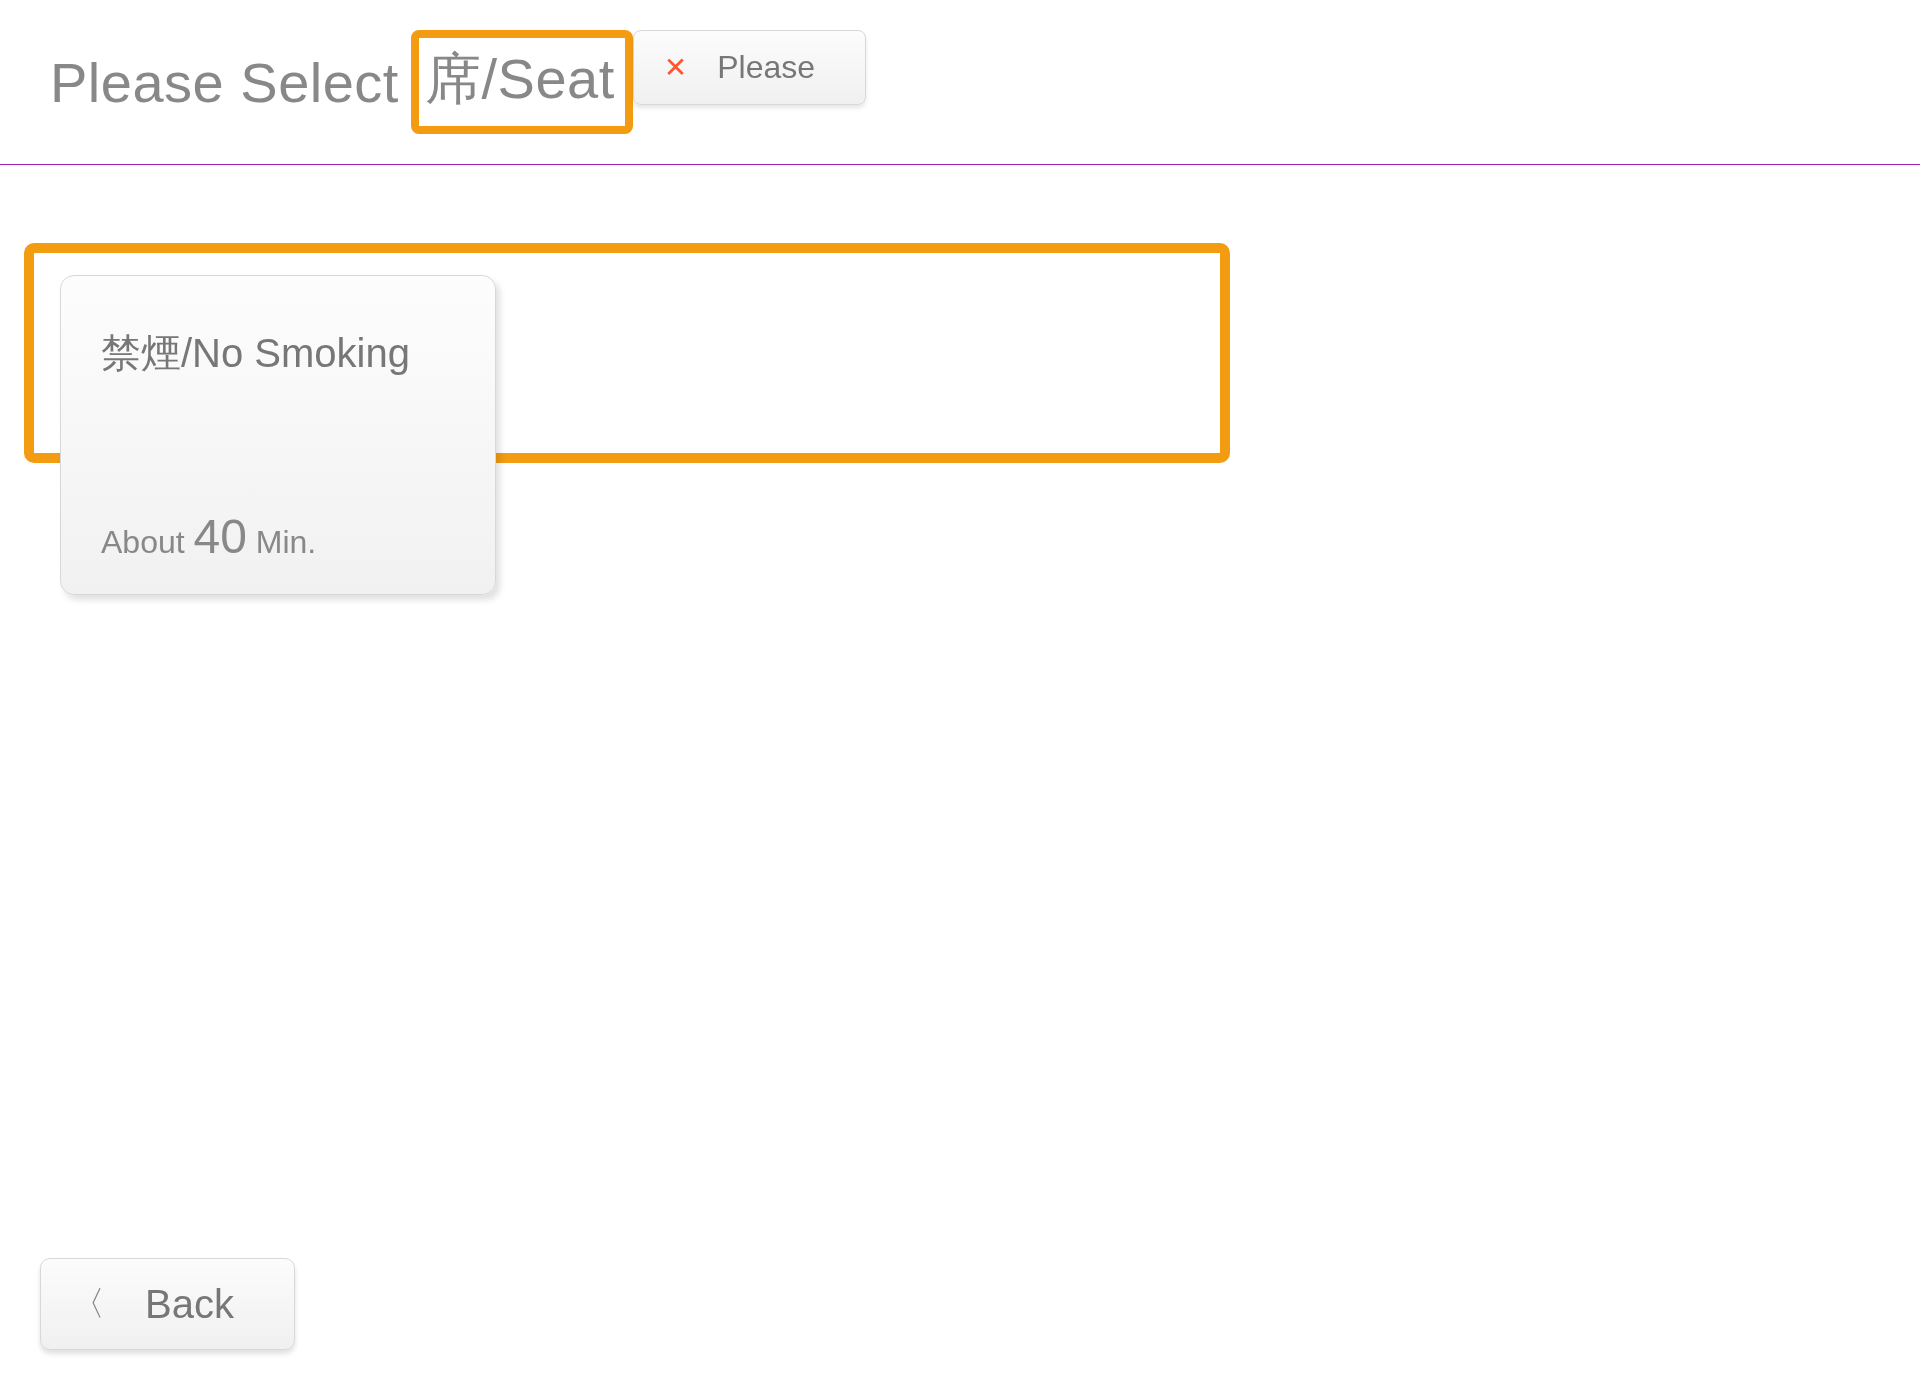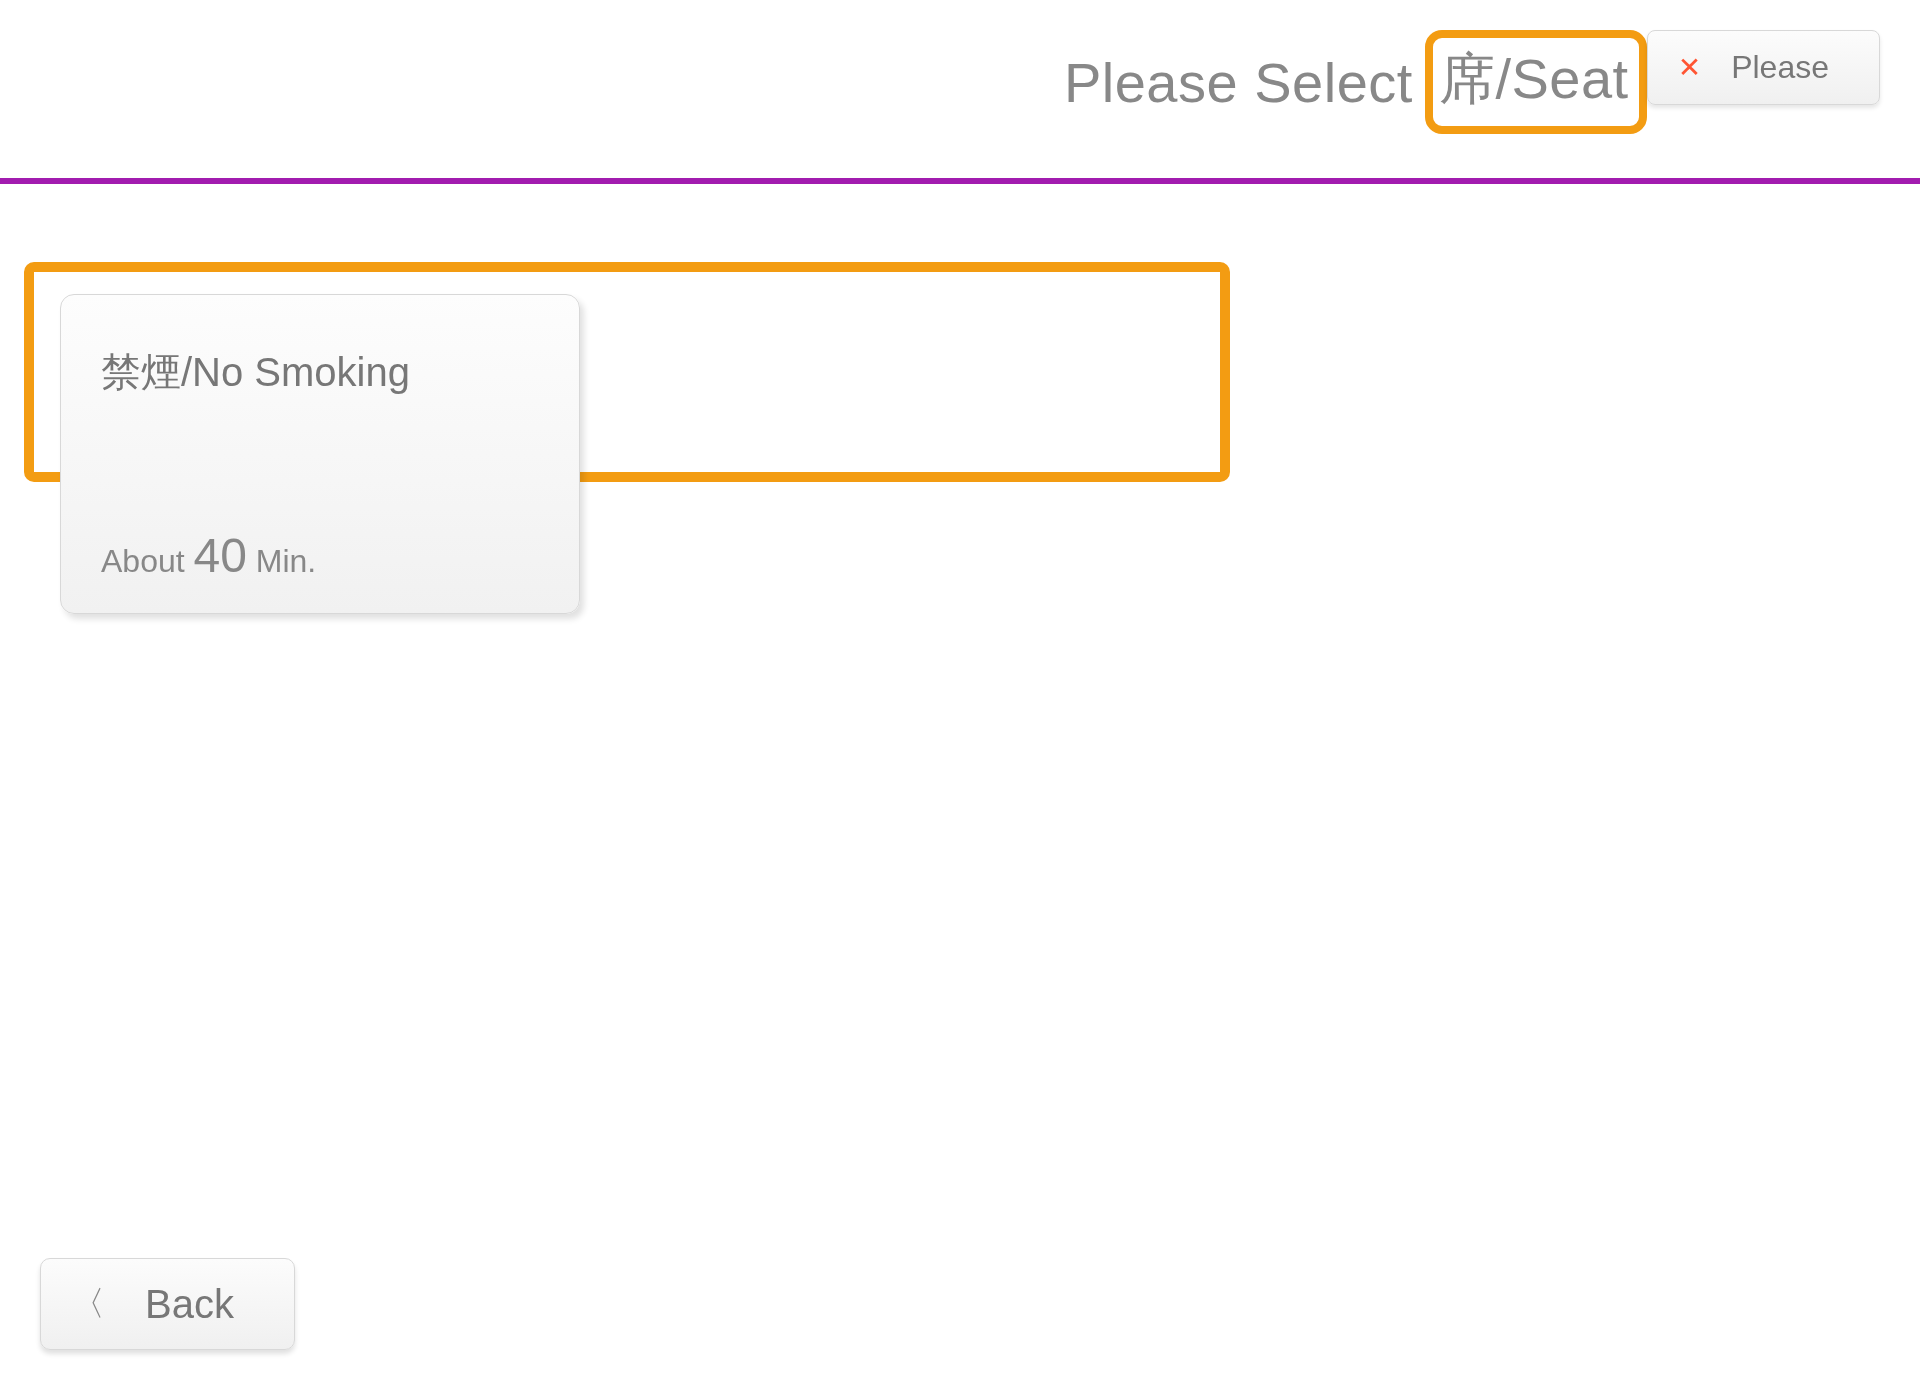--- a/index.html
+++ b/index.html
@@ -11,39 +11,39 @@
       font-family: -apple-system, BlinkMacSystemFont, "Segoe UI", "Helvetica Neue", Arial, sans-serif;
       background: #ffffff;
       width: 1920px;
       height: 1400px;
       position: relative;
       color: #666;
       font-weight: 300;
     }
     .header {
       display: flex;
-      justify-content: flex-end;
+      justify-content: flex-start;
       align-items: flex-start;
-      padding: 30px 40px 44px 50px;
-      border-bottom: 6px solid #a21caf;
+      padding: 30px 40px 30px 50px;
+      border-bottom: 1px solid #a21caf;
     }
     .title-wrap {
       display: flex;
       align-items: center;
       font-size: 56px;
       font-weight: 300;
       color: #888;
       letter-spacing: 0.5px;
     }
     .title-prefix {
       color: #888;
     }
     .title-highlight-box {
       border: 8px solid #f39c12;
-      border-radius: 17px;
+      border-radius: 8px;
       padding: 4px 10px 8px 6px;
       margin-left: -4px;
       color: #888;
     }
     .abort-btn {
       display: flex;
       align-items: center;
       justify-content: center;
       gap: 30px;
       background: linear-gradient(to bottom, #fcfcfc, #f0f0f0);
@@ -64,21 +64,21 @@
     .content {
       padding: 110px 60px 0 60px;
       position: relative;
     }
     .options-row {
       display: flex;
       gap: 60px;
       position: relative;
     }
     .option-card {
-      width: 520px;
+      width: 436px;
       height: 320px;
       background: linear-gradient(to bottom, #fdfdfd, #f1f1f1);
       border: 1px solid #d8d8d8;
       border-radius: 14px;
       box-shadow: 4px 5px 6px rgba(0,0,0,0.12);
       display: flex;
       flex-direction: column;
       justify-content: space-between;
       padding: 50px 40px 30px 40px;
       cursor: pointer;

